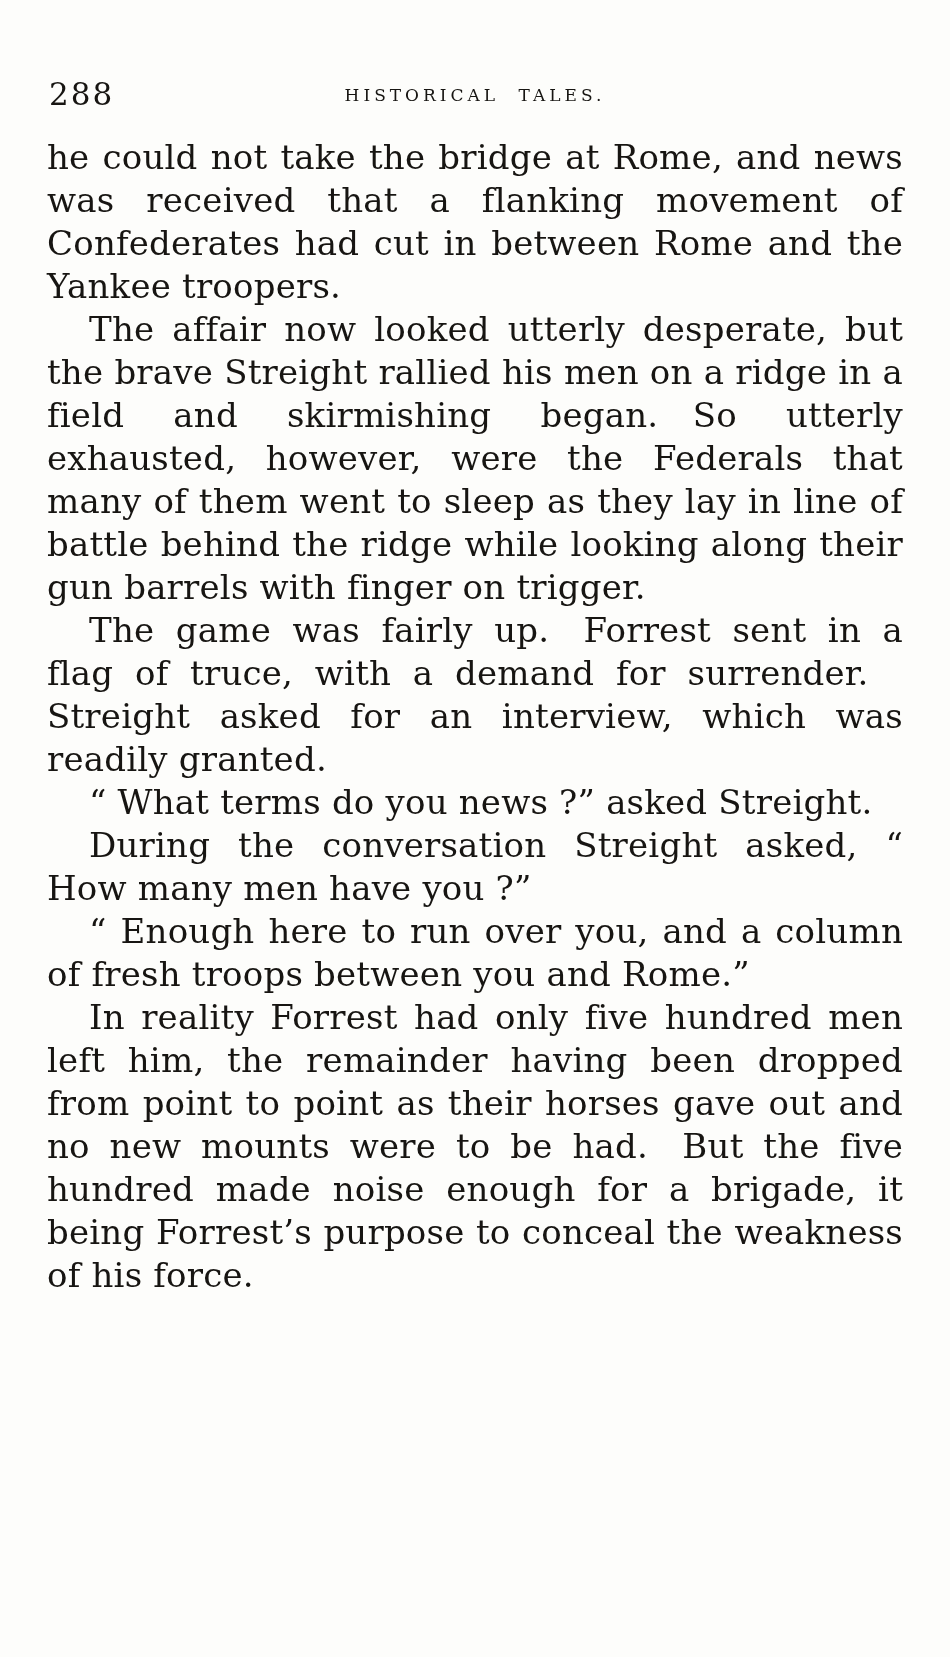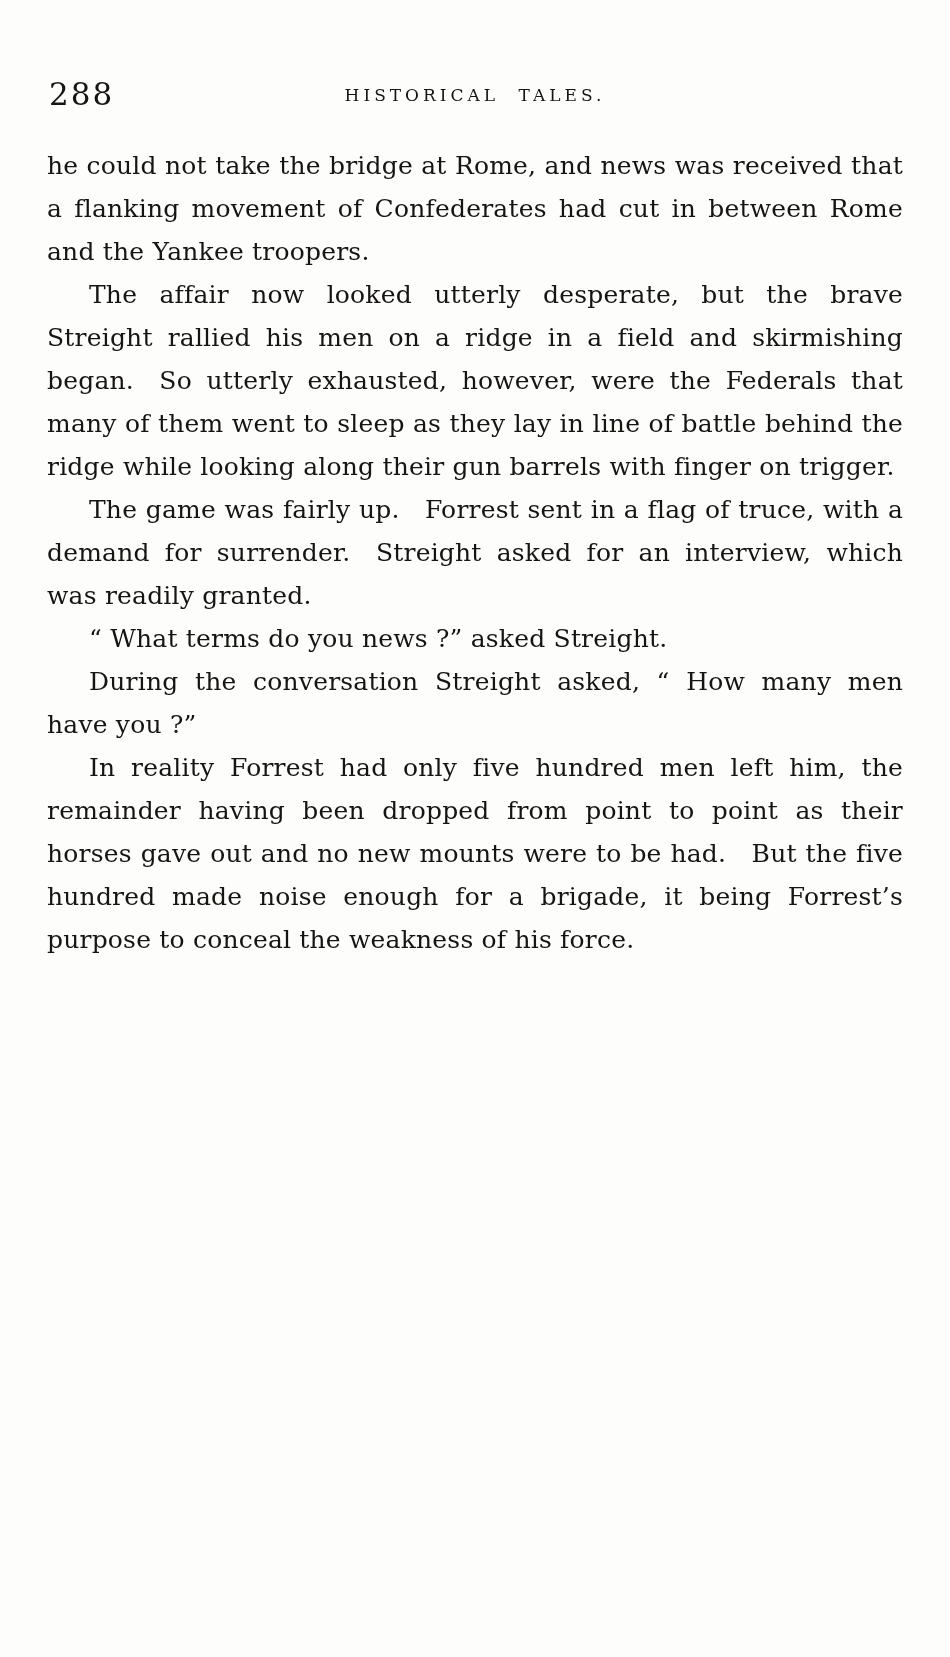--- a/index.html
+++ b/index.html
@@ -15,41 +15,41 @@
     background: #fdfdfb;
     box-sizing: border-box;
     padding: 76px 47px 0 47px;
     font-family: "DejaVu Serif", "Liberation Serif", serif;
     color: #171512;
     overflow: hidden;
   }
   .page-header {
     position: relative;
     height: 40px;
-    margin-bottom: 28px;
+    margin-bottom: 20px;
   }
   .page-number {
     position: absolute;
     left: 2px;
     top: 0;
     font-size: 31px;
     letter-spacing: 2px;
     line-height: 36px;
   }
   .running-title {
     display: block;
     text-align: center;
     font-size: 17px;
     letter-spacing: 4px;
     word-spacing: 10px;
     line-height: 38px;
     font-weight: 500;
   }
   .page-body {
-    font-size: 25px;
+    font-size: 34px;
     line-height: 43px;
     text-align: justify;
     letter-spacing: 0.2px;
   }
   .page-body p {
     margin: 0;
     text-indent: 42px;
   }
   .page-body p.no-indent {
     text-indent: 0;
@@ -62,15 +62,16 @@
   <header class="page-header">
     <span class="page-number">288</span>
     <span class="running-title">HISTORICAL TALES.</span>
   </header>
   <main class="page-body" id="paragraphs">
       <p class="no-indent">he could not take the bridge at Rome, and news was received that a flanking movement of Confederates had cut in between Rome and the Yankee troopers.</p>
       <p>The affair now looked utterly desperate, but the brave Streight rallied his men on a ridge in a field and skirmishing began.  So utterly exhausted, however, were the Federals that many of them went to sleep as they lay in line of battle behind the ridge while looking along their gun barrels with finger on trigger.</p>
       <p>The game was fairly up.  Forrest sent in a flag of truce, with a demand for surrender.  Streight asked for an interview, which was readily granted.</p>
       <p>“ What terms do you news ?” asked Streight.</p>
       <p>During the conversation Streight asked, “ How many men have you ?”</p>
+      <p>“ Enough here to run over you, and a column of fresh troops between you and Rome.”</p>
       <p>In reality Forrest had only five hundred men left him, the remainder having been dropped from point to point as their horses gave out and no new mounts were to be had.  But the five hundred made noise enough for a brigade, it being Forrest’s purpose to conceal the weakness of his force.</p>
     </main>
 </div>
 
 </body></html>

